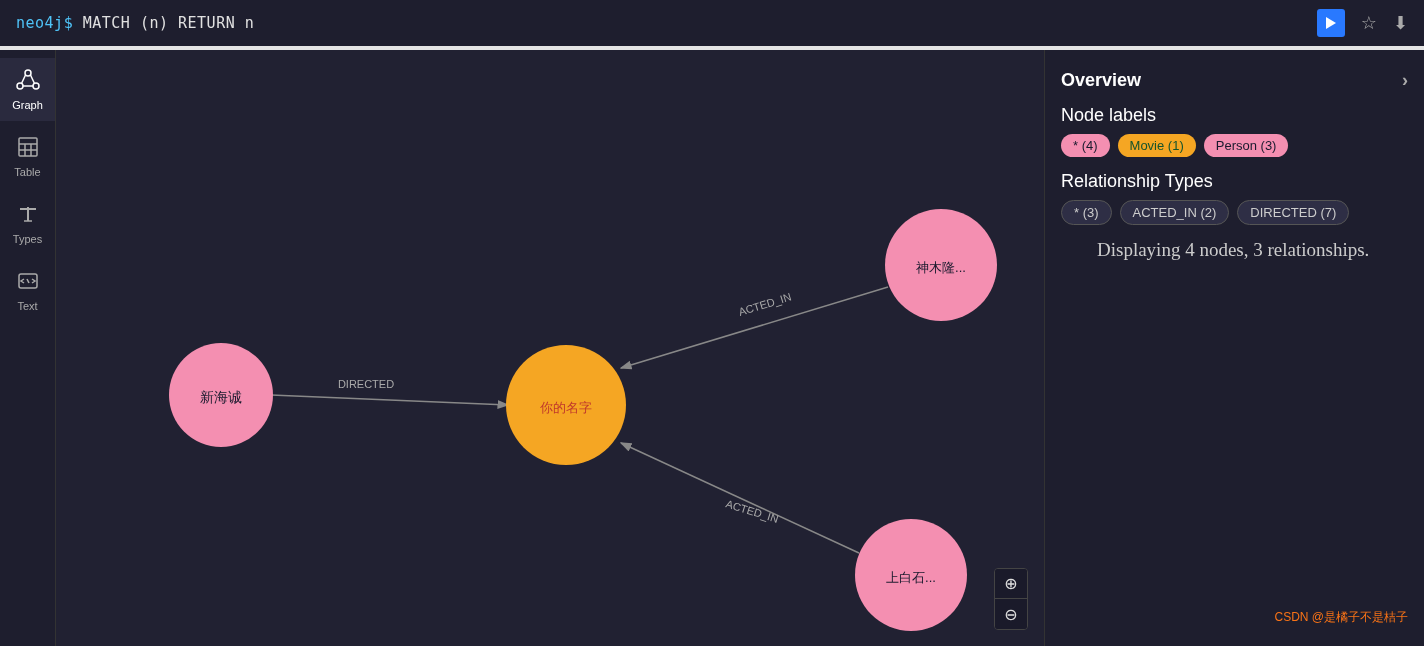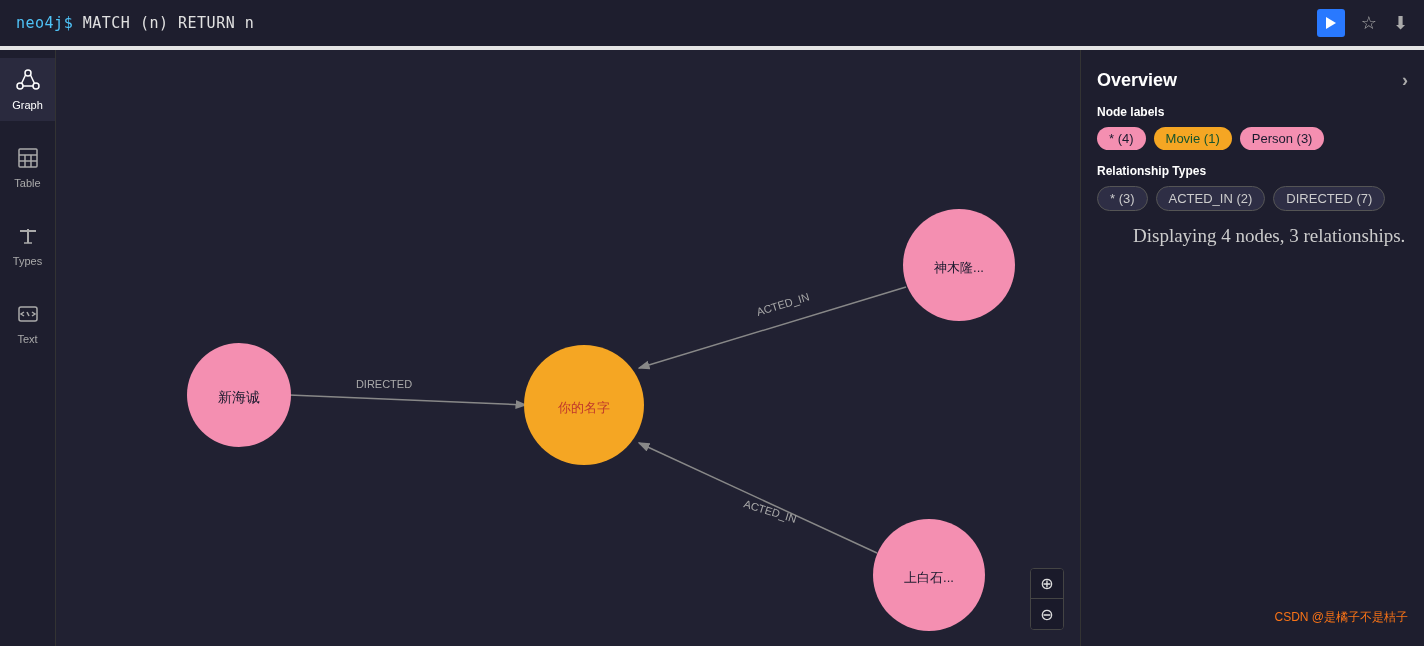--- a/index.html
+++ b/index.html
@@ -74,21 +74,21 @@
 
     
     .left-sidebar {
       width: 56px;
       background: #1e1e2e;
       border-right: 1px solid #333;
       display: flex;
       flex-direction: column;
       align-items: center;
       padding: 8px 0;
-      gap: 15px;
+      gap: 4px;
       flex-shrink: 0;
     }
     .sidebar-item {
       width: 100%;
       display: flex;
       flex-direction: column;
       align-items: center;
       padding: 10px 0;
       cursor: pointer;
       color: #aaa;
@@ -146,21 +146,21 @@
       align-items: center;
       justify-content: center;
       border-bottom: 1px solid #444;
     }
     .zoom-btn:last-child {
       border-bottom: none;
     }
 
     
     .right-panel {
-      width: 344px;
+      width: 380px;
       background: #1e1e2e;
       border-left: 1px solid #333;
       padding: 20px 16px;
       flex-shrink: 0;
       display: flex;
       flex-direction: column;
       gap: 14px;
     }
     .panel-header {
       display: flex;
@@ -177,22 +177,22 @@
       color: #aaa;
       background: none;
       border: none;
       cursor: pointer;
       font-size: 18px;
       font-weight: bold;
     }
     .section-title {
       color: #ffffff;
       font-family: 'Arial', sans-serif;
-      font-size: 12px;
-      font-weight: bold;
+      font-size: 18px;
+      font-weight: normal;
       margin-bottom: 8px;
     }
     .badges-row {
       display: flex;
       flex-wrap: wrap;
       gap: 8px;
       align-items: center;
     }
     .badge {
       padding: 4px 12px;

